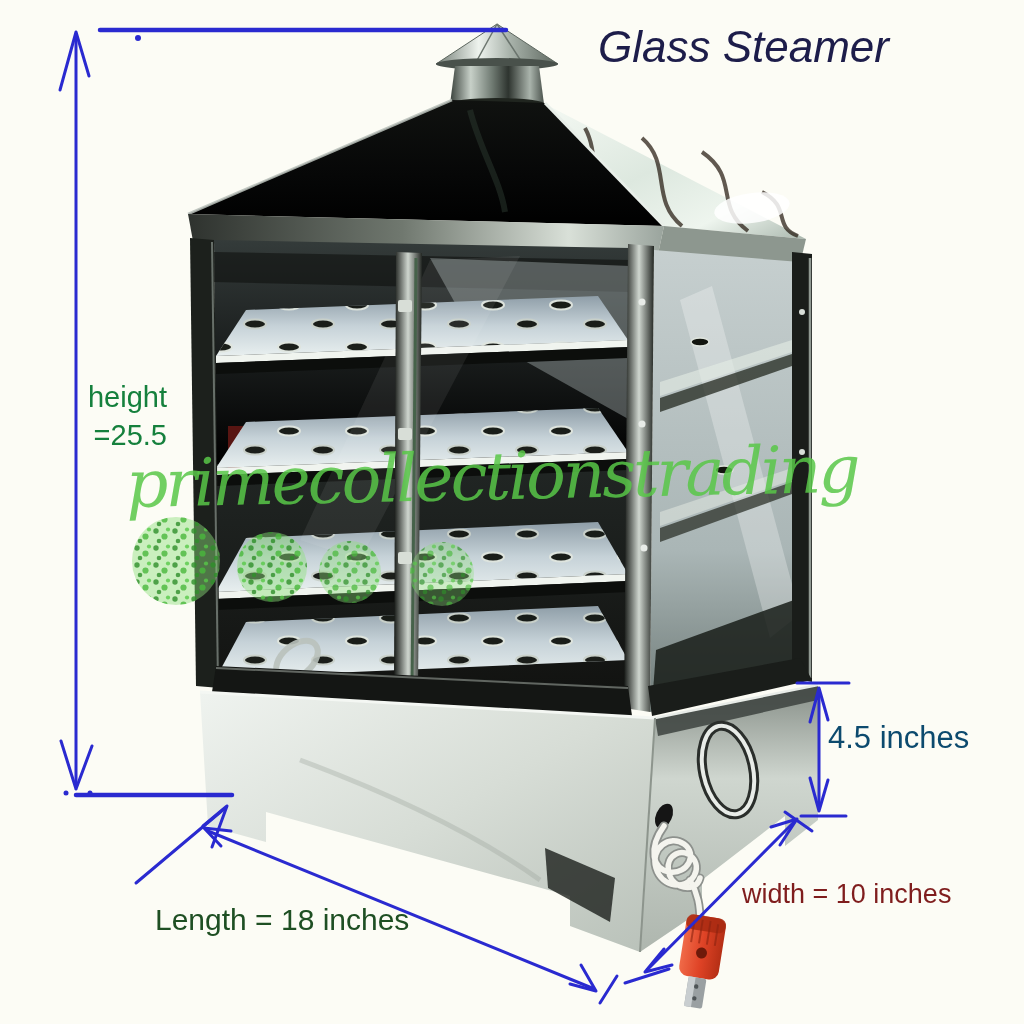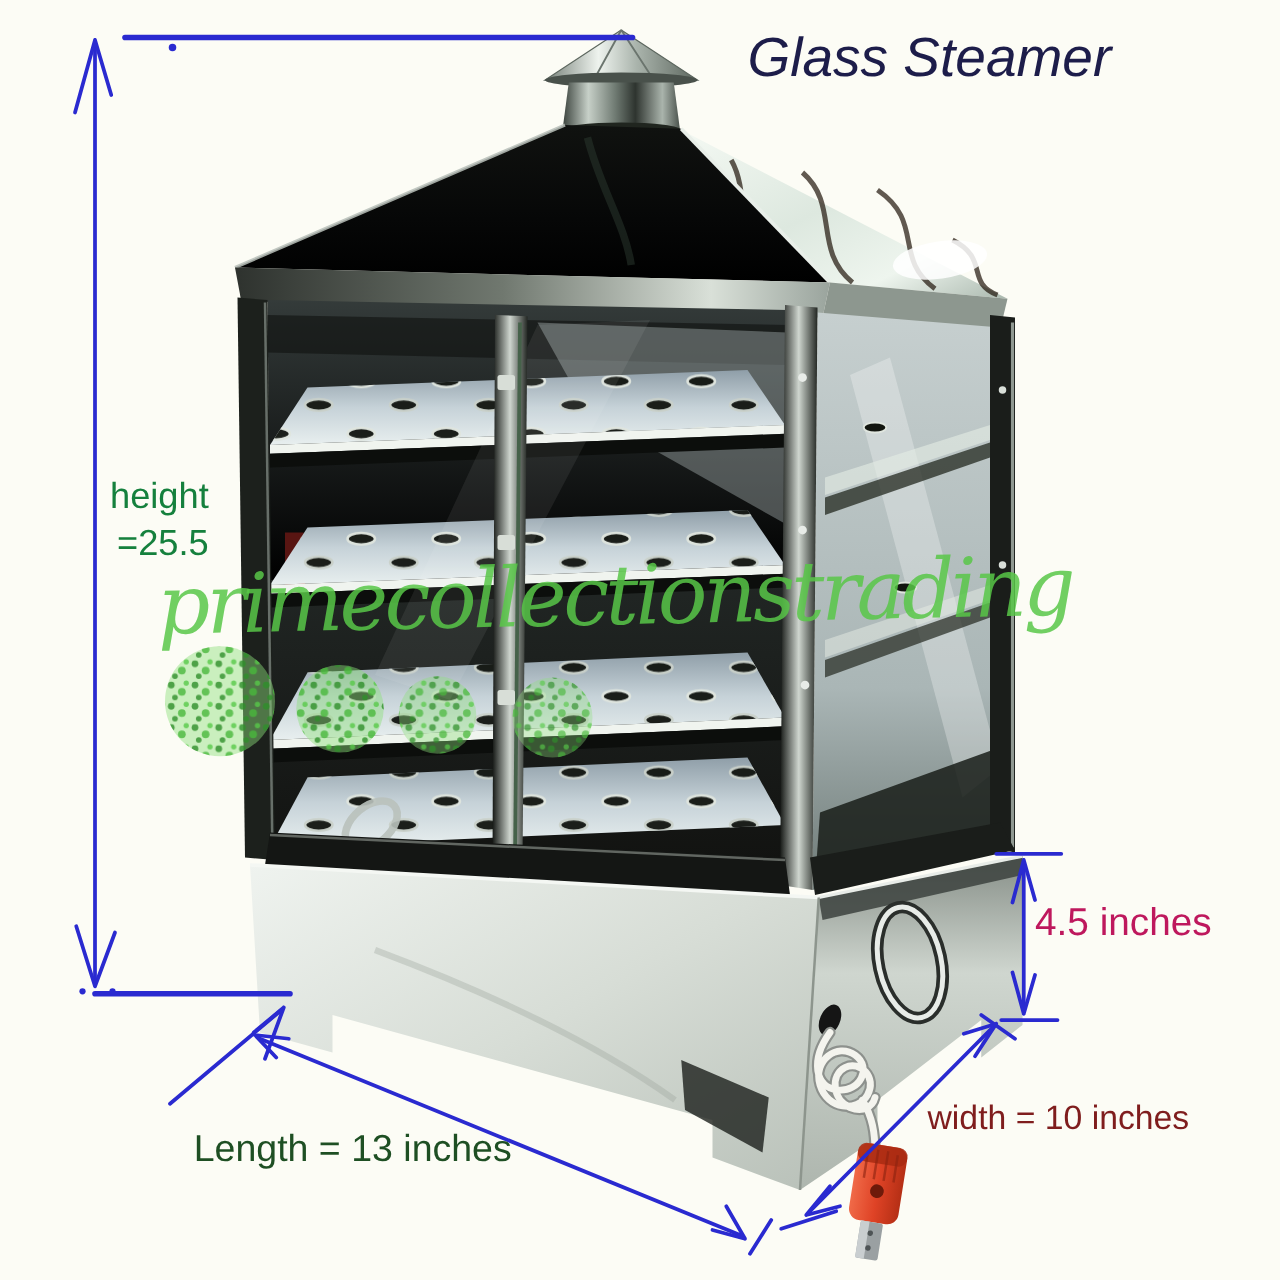--- a/index.html
+++ b/index.html
@@ -13,21 +13,21 @@
   #title{
     left:598px;top:22px;font-size:44px;font-style:italic;
     color:#1d1d4a;letter-spacing:0px;
   }
   #height-label{
     left:15px;top:378px;width:152px;text-align:right;
     font-size:29px;line-height:1.32;color:#15803d;white-space:normal;
   }
   #length-label{left:155px;top:903px;font-size:30px;color:#1e4f23;}
   #width-label{left:742px;top:879px;font-size:27px;color:#7f1d1d;}
-  #base-height-label{left:828px;top:720px;font-size:31px;color:#be185d;}
+  #base-height-label{left:828px;top:720px;font-size:31px;color:#0c4a6e;}
   #watermark-text{
     left:126px;top:446px;font-size:66px;
     font-family:"DejaVu Serif",serif;font-style:italic;
     color:rgba(88,199,72,0.85);letter-spacing:-3px;
     transform:rotate(-1.2deg);transform-origin:left center;
   }
 </style>
 </head>
 <body>
 
@@ -312,21 +312,21 @@
     </g>
   </g>
 </svg>
 
 <div id="title" class="txt">Glass Steamer</div>
 
 <div id="height-label" class="txt">
   <div>height =25.5</div>
 </div>
 
-<div id="length-label" class="txt">Length = 13 inches</div>
+<div id="length-label" class="txt">Length = 18 inches</div>
 
 <div id="width-label" class="txt">width = 10 inches</div>
 
 <div id="base-height-label" class="txt">4.5 inches</div>
 
 <div id="watermark-text" class="txt">primecollectionstrading</div>
 
 </div>
 
 </body></html>

